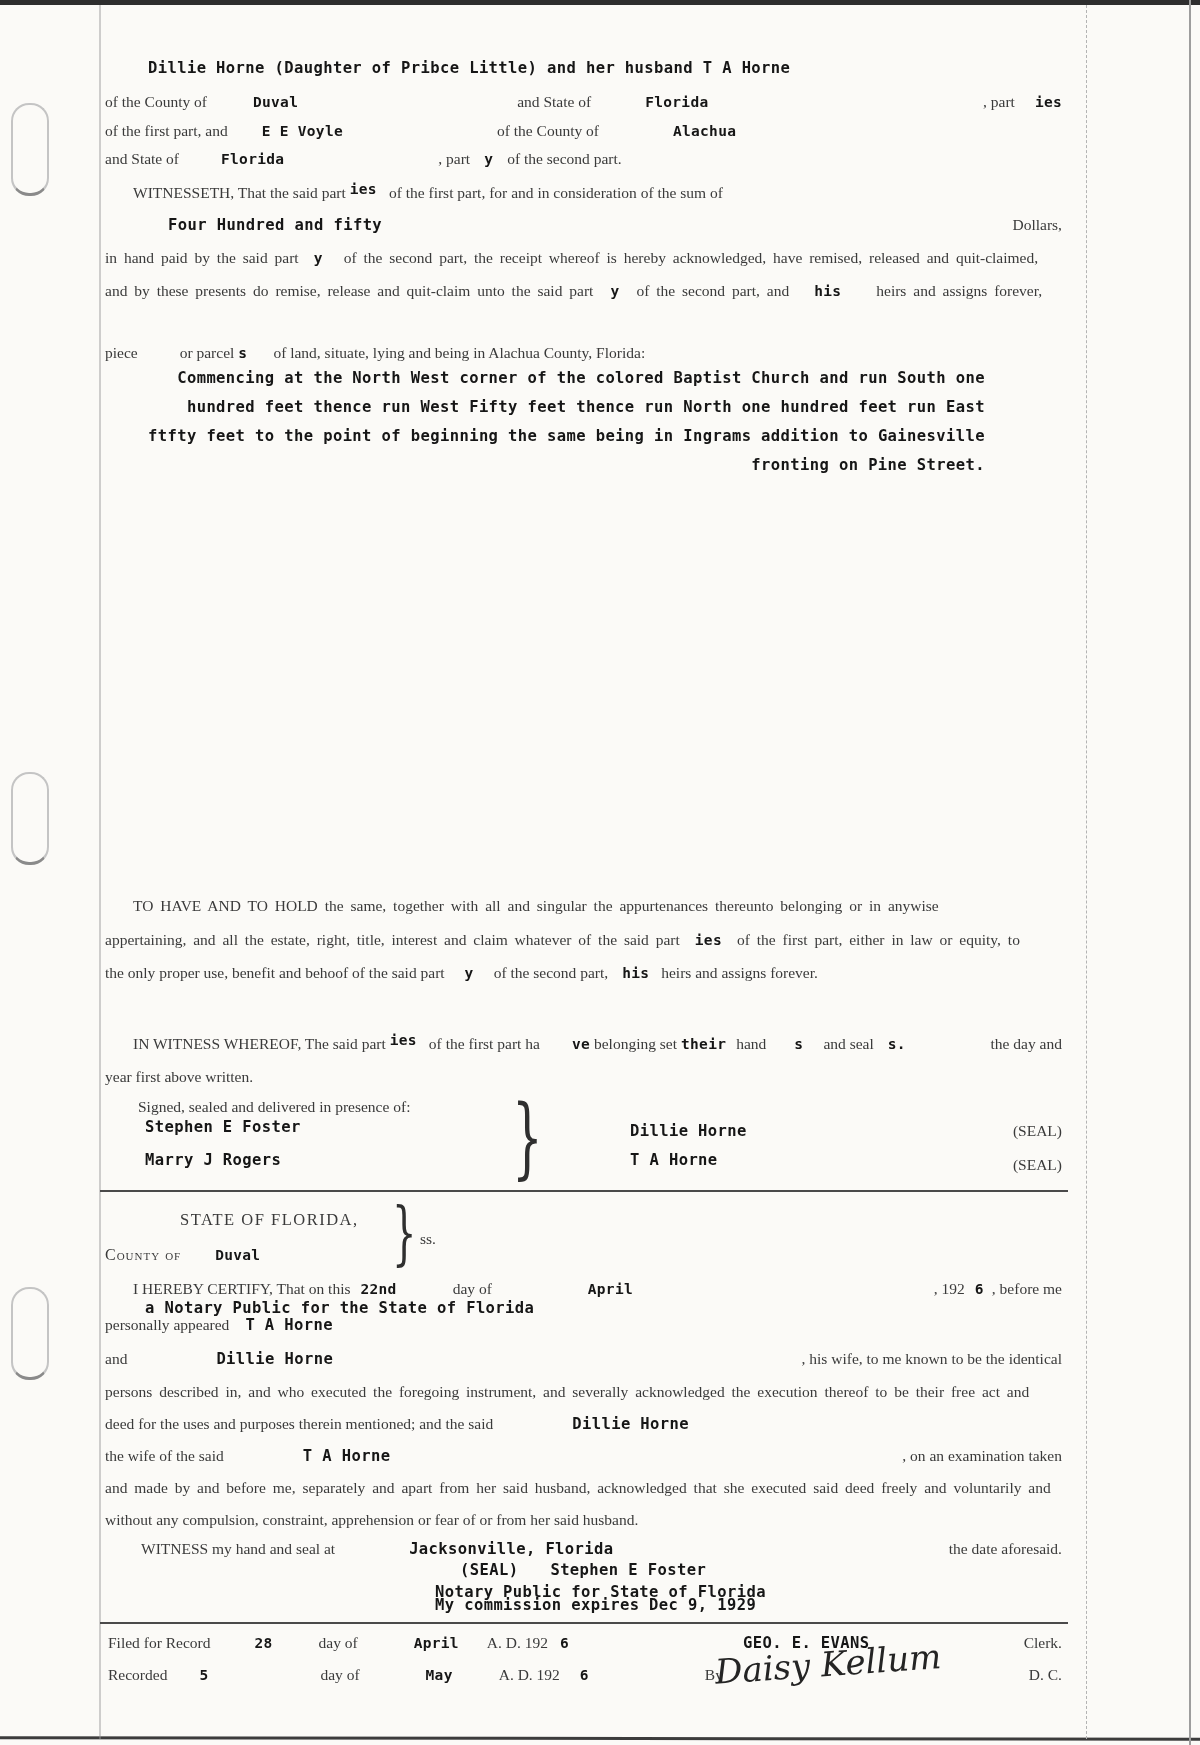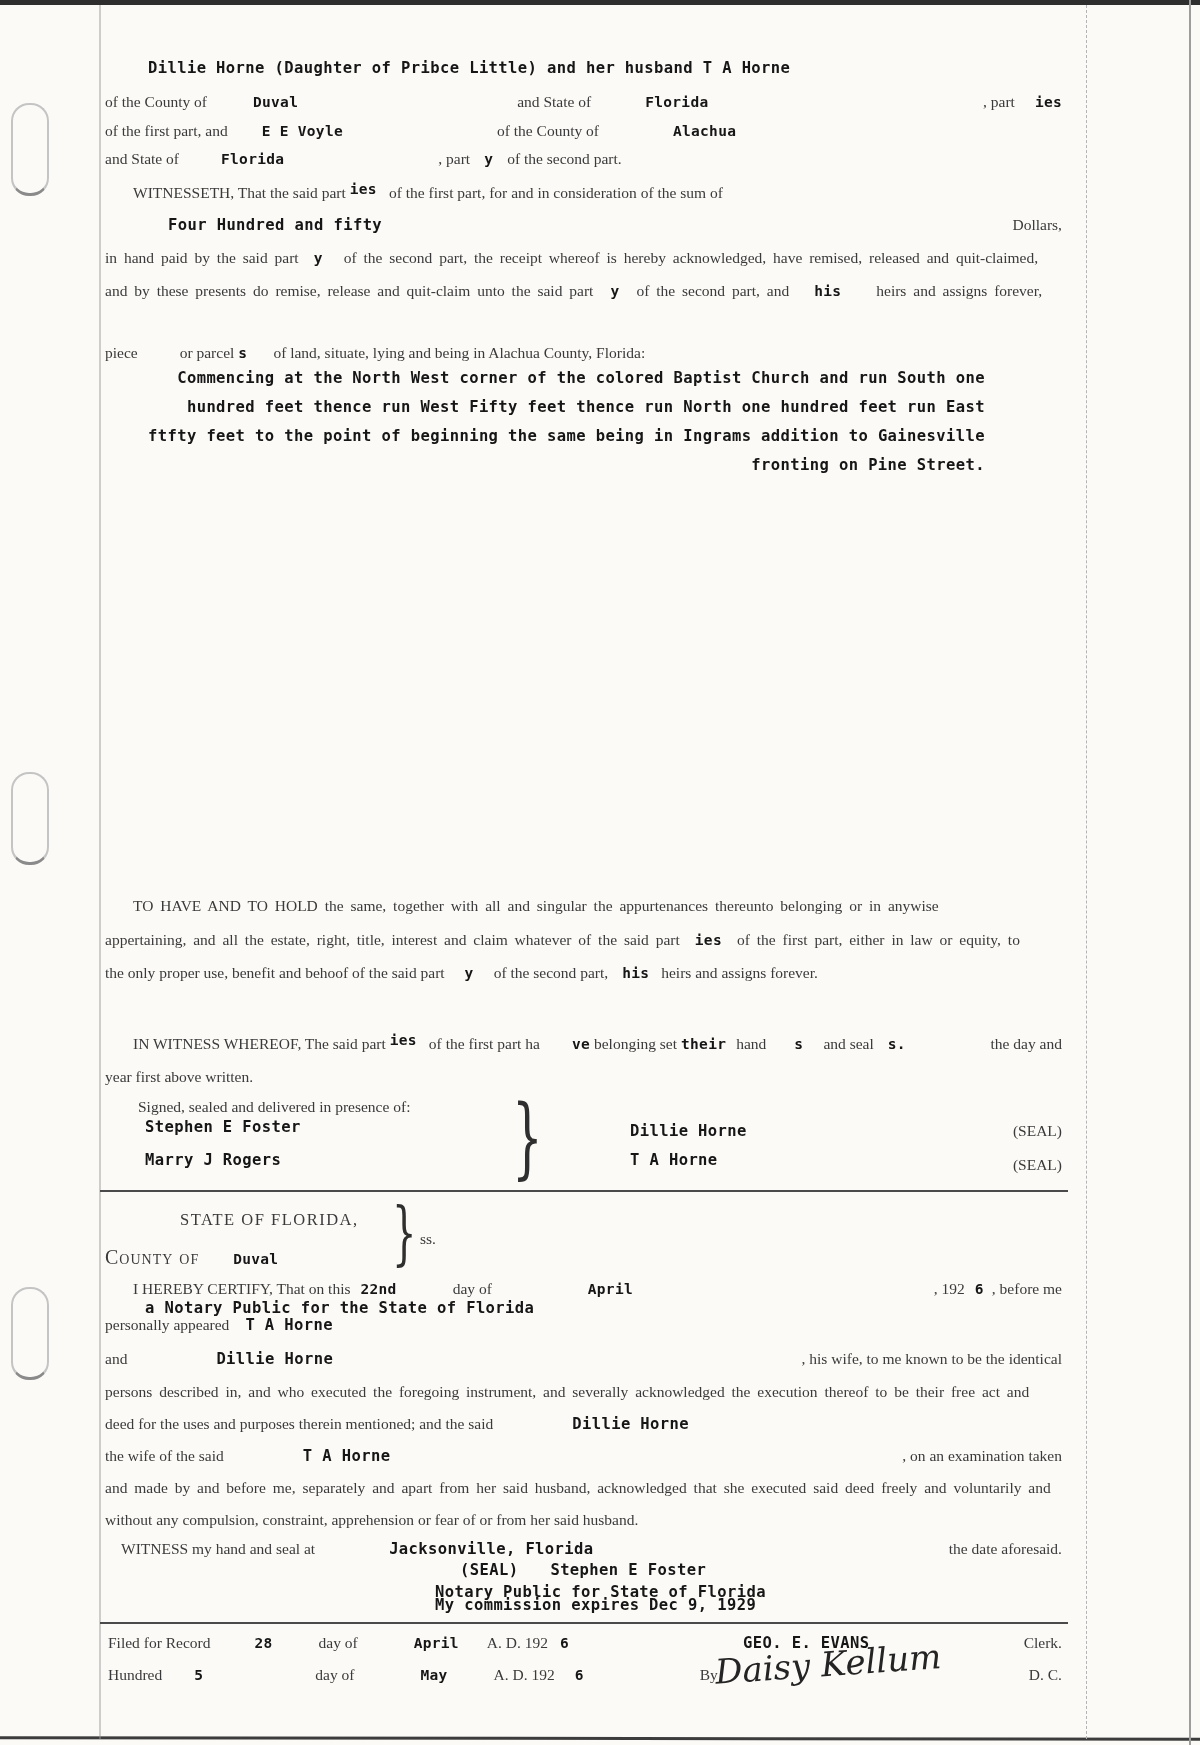--- a/index.html
+++ b/index.html
@@ -169,21 +169,21 @@
     <span class="twbig">T A Horne</span>
     <span class="pin pr" style="top:5px">(SEAL)</span>
   </div>
 
   <div class="hr" style="top:1190px"></div>
 
   <div class="line" style="top:1210px;left:180px">
     <span class="pr caps">STATE OF FLORIDA,</span>
   </div>
   <div class="line" style="top:1246px">
-    <span class="pr sc" style="font-size:20px">County of</span>
+    <span class="pr sc" style="font-size:16px">County of</span>
     <span class="tw mL" style="margin-left:30px">Duval</span>
   </div>
   <div class="brace" style="left:392px;top:1198px;font-size:70px">}</div>
   <div class="line" style="top:1230px;left:420px">
     <span class="pr">ss.</span>
   </div>
 
   <div class="line" style="top:1280px">
     <span class="pr mL" style="margin-left:28px">I HEREBY CERTIFY, That on this</span>
     <span class="tw mL" style="margin-left:6px">22nd</span>
@@ -220,21 +220,21 @@
     <span class="pin pr">, on an examination taken</span>
   </div>
   <div class="line just" style="top:1479px">
     <span class="pr">and made by and before me, separately and apart from her said husband, acknowledged that she executed said deed freely and voluntarily and</span>
   </div>
   <div class="line" style="top:1511px">
     <span class="pr">without any compulsion, constraint, apprehension or fear of or from her said husband.</span>
   </div>
 
   <div class="line" style="top:1540px">
-    <span class="pr mL" style="margin-left:16px">WITNESS my hand and seal at</span>
+    <span class="pr mL" style="margin-left:36px">WITNESS my hand and seal at</span>
     <span class="twbig mL" style="margin-left:70px">Jacksonville, Florida</span>
     <span class="pin pr">the date aforesaid.</span>
   </div>
   <div class="line" style="top:1561px;left:460px">
     <span class="twbig">(SEAL)</span>
     <span class="twbig mL" style="margin-left:28px">Stephen E Foster</span>
   </div>
   <div class="line" style="top:1583px;left:435px">
     <span class="twbig">Notary Public for State of Florida</span>
   </div>
@@ -248,21 +248,21 @@
     <span class="pr">Filed for Record</span>
     <span class="tw mL" style="margin-left:40px">28</span>
     <span class="pr mL" style="margin-left:42px">day of</span>
     <span class="tw mL" style="margin-left:52px">April</span>
     <span class="pr mL" style="margin-left:24px">A. D. 192</span>
     <span class="tw mL" style="margin-left:8px">6</span>
     <span class="twbig mL" style="margin-left:170px">GEO. E. EVANS</span>
     <span class="pin pr">Clerk.</span>
   </div>
   <div class="line" style="top:1666px;left:108px">
-    <span class="pr">Hundred</span>
+    <span class="pr">Recorded</span>
     <span class="tw mL" style="margin-left:28px">5</span>
     <span class="pr mL" style="margin-left:108px">day of</span>
     <span class="tw mL" style="margin-left:62px">May</span>
     <span class="pr mL" style="margin-left:42px">A. D. 192</span>
     <span class="tw mL" style="margin-left:16px">6</span>
     <span class="pr mL" style="margin-left:112px">By</span>
     <span class="pin pr">D. C.</span>
   </div>
   <div class="script" style="left:715px;top:1644px;font-size:34px">Daisy Kellum</div>
 

